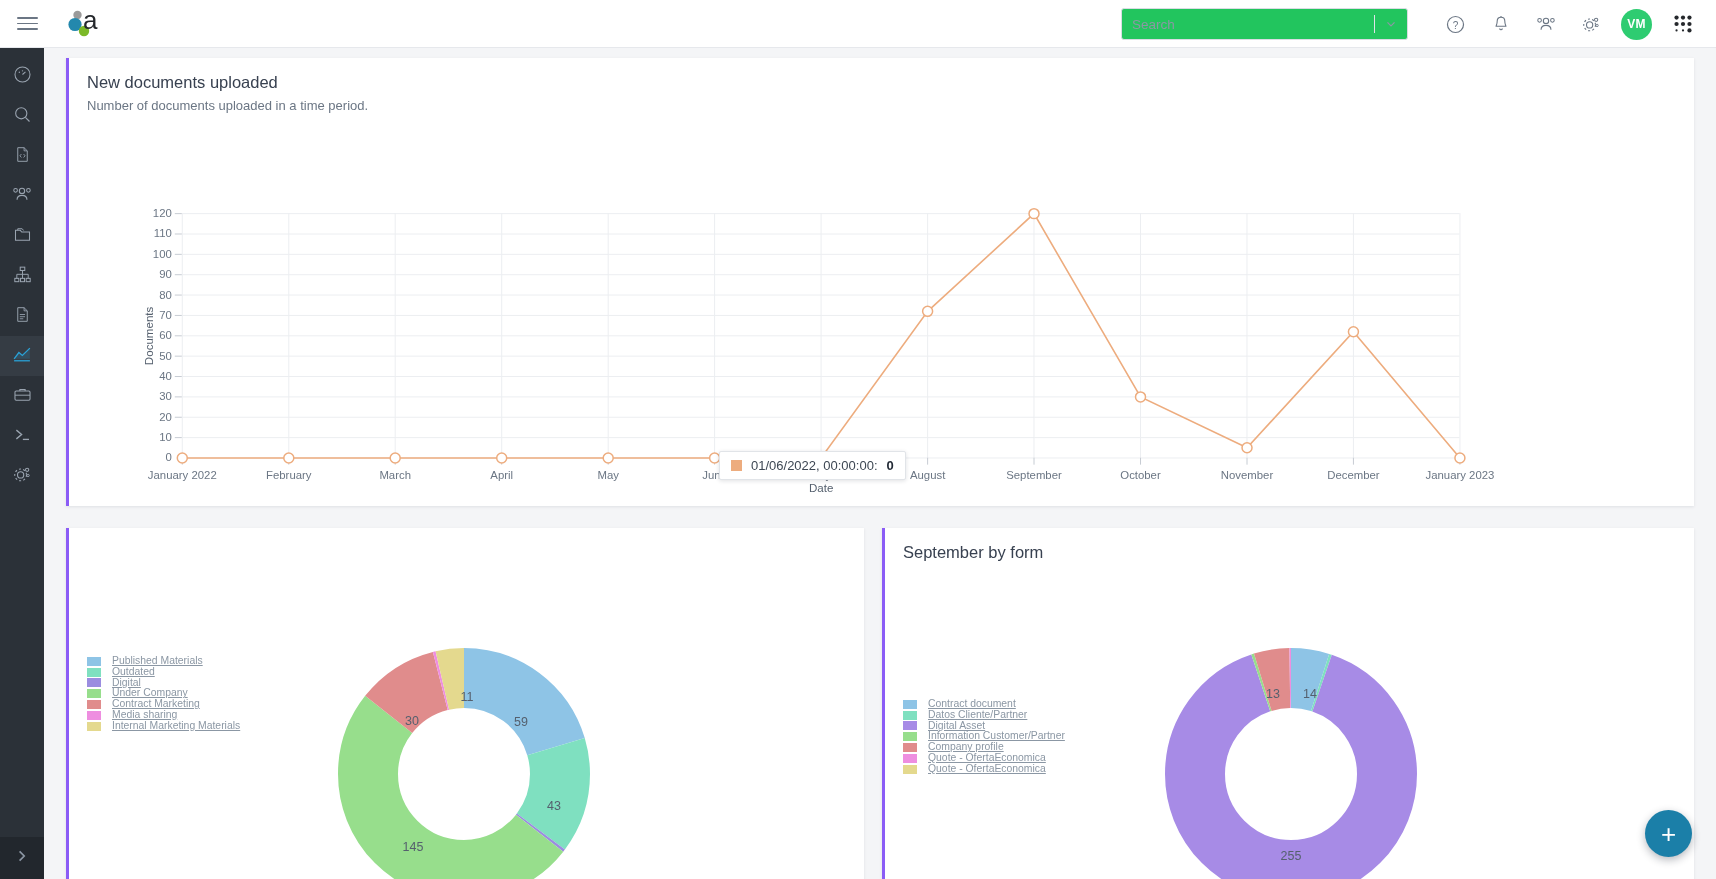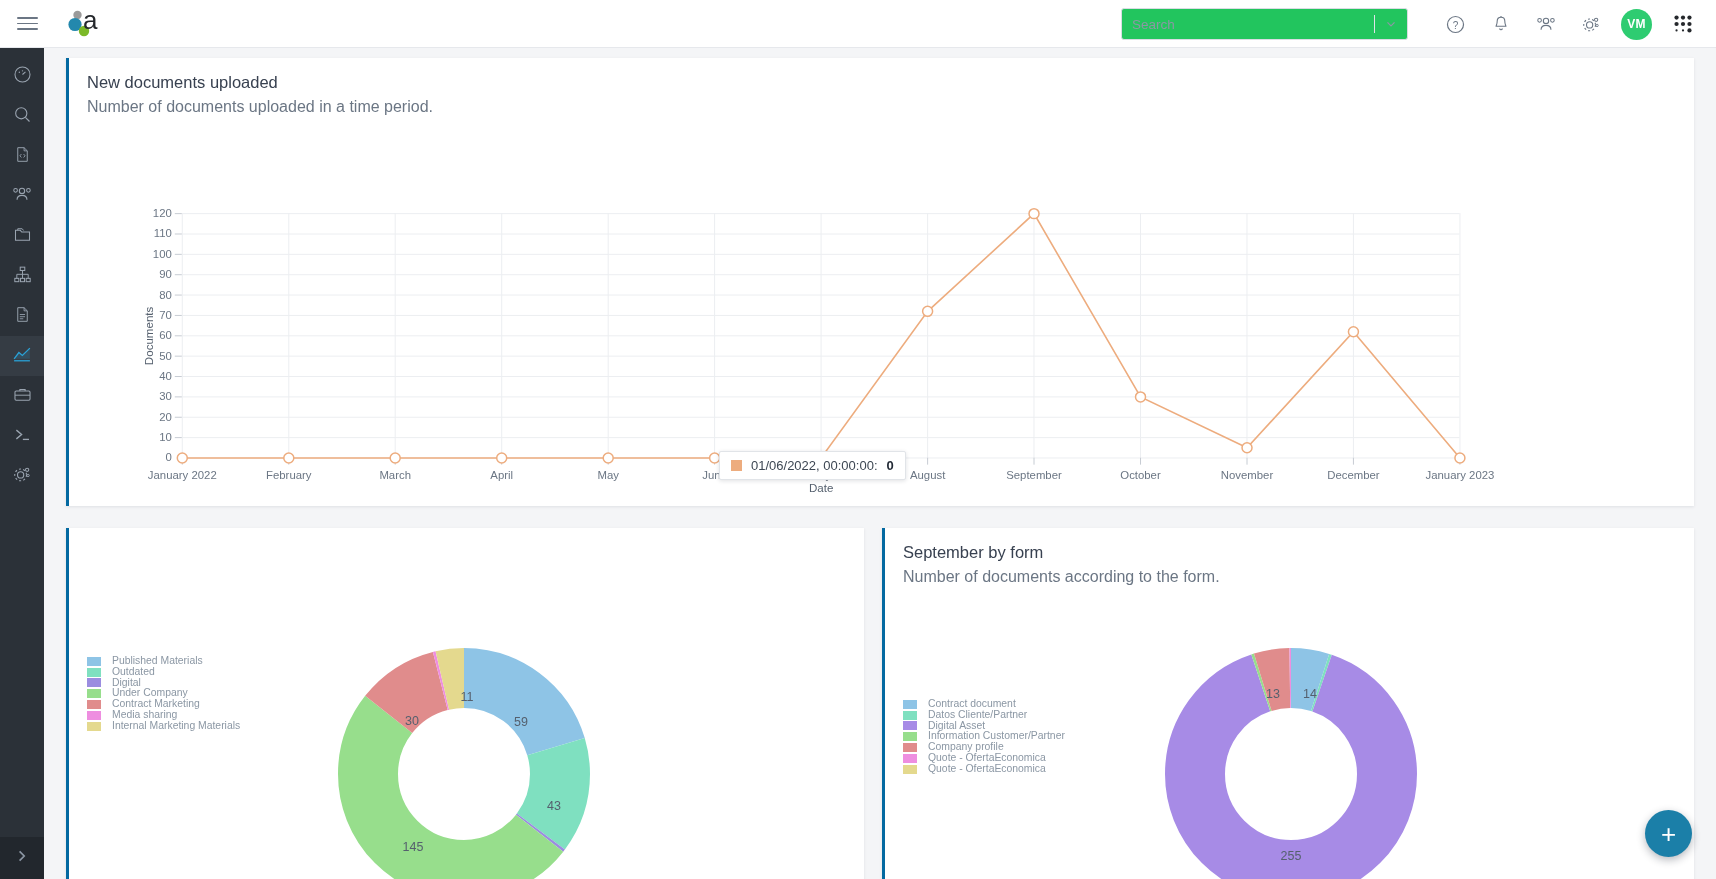--- a/index.html
+++ b/index.html
@@ -84,47 +84,47 @@
     width: 44px; height: 42px; background: #22272d;
     display: flex; align-items: center; justify-content: center;
     cursor: pointer; color: #8b96a3;
   }
 
   
   .main { position: absolute; left: 44px; top: 48px; width: 1672px; height: 831px; overflow: hidden; }
 
   .card {
     background: #fff;
-    border-left: 3px solid #0369a1;
+    border-left: 3px solid #8b5cf6;
     box-shadow: 0 1px 3px rgba(16,24,40,.09);
     position: absolute;
   }
   .card-title { font-size: 16.5px; color: #384150; padding: 15px 0 0 18px; font-weight: normal; }
-  .card-sub { font-size: 16px; color: #6b7684; padding: 6px 0 0 18px; }
+  .card-sub { font-size: 13px; color: #6b7684; padding: 6px 0 0 18px; }
 
   #card-line   { left: 22px;  top: 10px;  width: 1628px; height: 448px; }
   #card-space  { left: 22px;  top: 480px; width: 798px;  height: 400px; }
   #card-form   { left: 838px; top: 480px; width: 812px;  height: 400px; }
 
   
   .chartbox { position: absolute; left: 0; top: 0; width: 100%; height: 100%; }
 
   .tooltip {
     position: absolute; left: 650px; top: 393px;
     background: #fff; border: 1px solid #e1e4e8;
     box-shadow: 0 1px 4px rgba(16,24,40,.13);
     padding: 6px 11px; display: flex; align-items: center; gap: 9px;
     font-size: 13px; color: #3d4753; white-space: nowrap; border-radius: 2px;
   }
   .tooltip .sw { width: 11px; height: 11px; background: #edac7e; display:block; }
   .tooltip b { color: #1f2733; }
 
   
   .legend { position: absolute; font-size: 10.4px; color: #8b97a4; line-height: 10.8px; }
-  .legend .row { display: flex; align-items: center; height: 10.8px; }
+  .legend .row { display: flex; align-items: center; height: 10.8px; text-decoration: underline; }
   .legend .sw { width: 14px; height: 9px; margin-right: 11px; flex: none; }
 
   .fab {
     position: absolute; right: 24px; bottom: 22px;
     width: 47px; height: 47px; border-radius: 50%;
     background: #1b7fa8; color: #fff;
     display: flex; align-items: center; justify-content: center;
     font-size: 26px; line-height: 1; cursor: pointer;
     box-shadow: 0 3px 9px rgba(16,24,40,.3); z-index: 50;
     font-family: "Liberation Sans", sans-serif;
@@ -518,21 +518,20 @@
         <text class="donut-label" x="90" y="36" text-anchor="middle">43</text>
         <text class="donut-label" x="-51" y="77" text-anchor="middle">145</text>
         <text class="donut-label" x="-52" y="-49" text-anchor="middle">30</text>
         <text class="donut-label" x="3" y="-73" text-anchor="middle">11</text>
       </g>
     </svg>
   </div>
 
   <div class="card" id="card-form">
     <div class="card-title">September by form</div>
-    <div class="card-sub">Number of documents according to the form.</div>
 
     <div class="legend" style="left:18px; top:128px;margin-top:43px;">
       <div class="row">
           <span class="sw" style="background:#8ec4e6"></span>
           <span>Contract document</span>
         </div>
       <div class="row">
           <span class="sw" style="background:#7fe0c0"></span>
           <span>Datos Cliente/Partner</span>
         </div>

